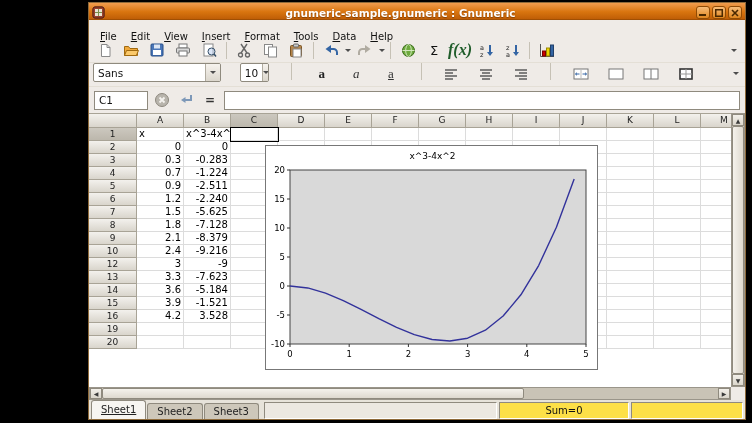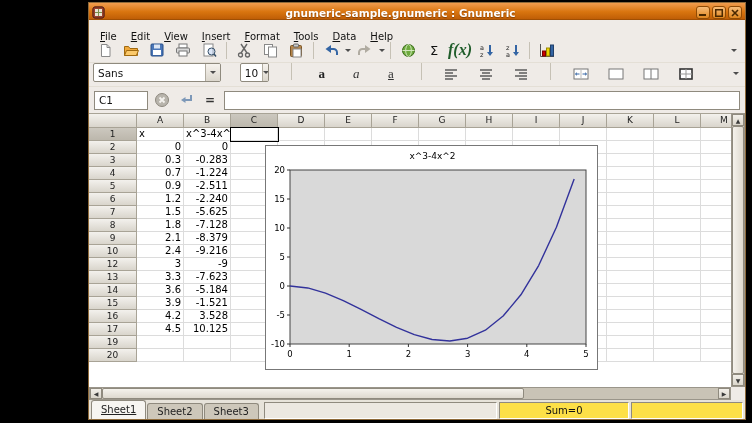--- a/index.html
+++ b/index.html
@@ -659,36 +659,20 @@
             <div class="cell"></div>
             <div class="cell"></div>
             <div class="cell"></div>
             <div class="cell"></div>
             <div class="cell"></div>
           </div>
           <div class="grow">
             <div class="rowh">16</div>
             <div class="cell num">4.2</div>
             <div class="cell num">3.528</div>
-            <div class="cell"></div>
-            <div class="cell"></div>
-            <div class="cell"></div>
-            <div class="cell"></div>
-            <div class="cell"></div>
-            <div class="cell"></div>
-            <div class="cell"></div>
-            <div class="cell"></div>
-            <div class="cell"></div>
-            <div class="cell"></div>
-            <div class="cell"></div>
-          </div>
-          <div class="grow">
-            <div class="rowh">17</div>
-            <div class="cell num">4.5</div>
-            <div class="cell num">10.125</div>
             <div class="cell"></div>
             <div class="cell"></div>
             <div class="cell"></div>
             <div class="cell"></div>
             <div class="cell"></div>
             <div class="cell"></div>
             <div class="cell"></div>
             <div class="cell"></div>
             <div class="cell"></div>
             <div class="cell"></div>

